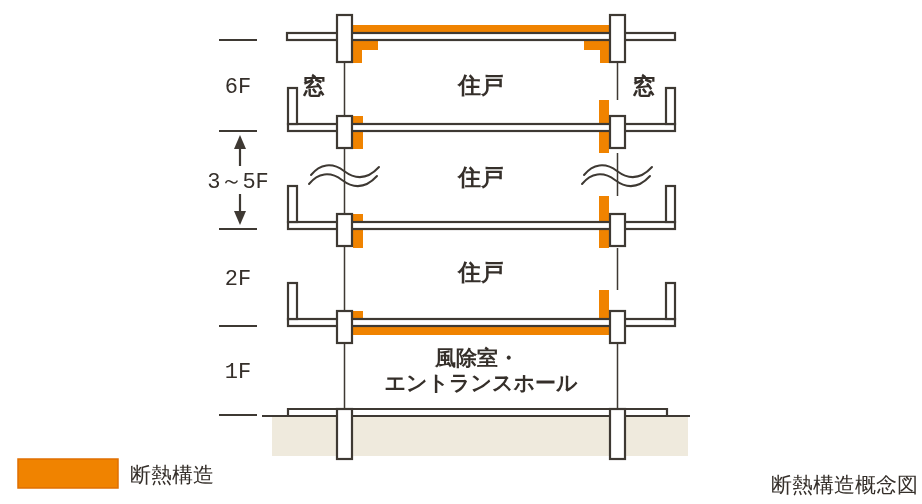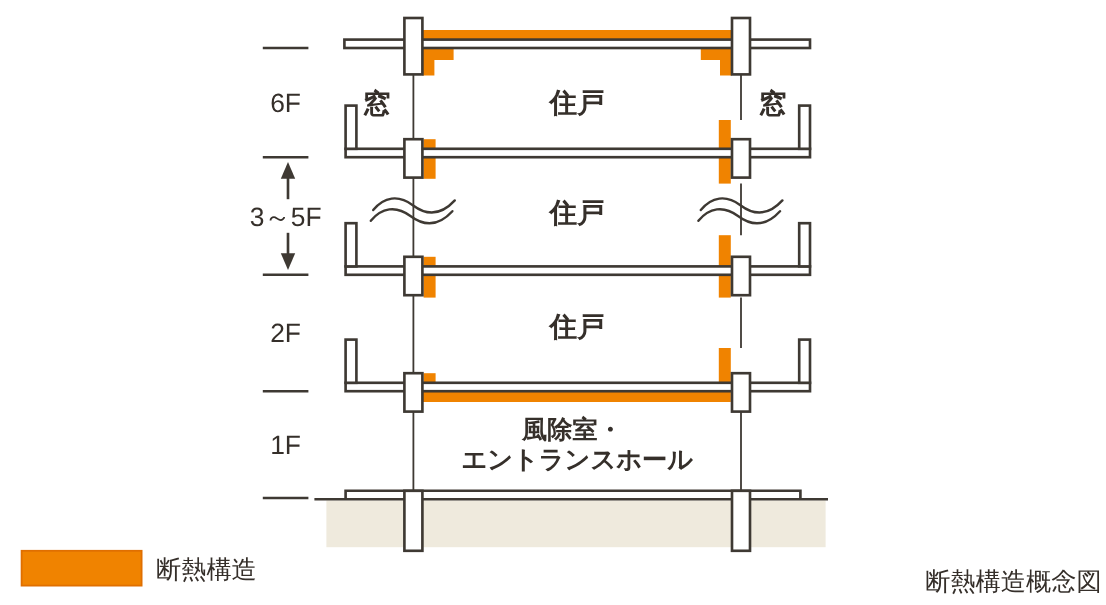--- a/index.html
+++ b/index.html
@@ -1,17 +1,17 @@
 <!DOCTYPE html>
 <html><head>
 <meta charset="utf-8">
 <style>
   html,body{margin:0;padding:0;background:#ffffff;}
   .stage{position:relative;width:922px;height:504px;background:#ffffff;overflow:hidden;
-         font-family:Liberation Sans, sans-serif;}
+         font-family:Liberation Mono, monospace;}
   svg{display:block}
   .ln{stroke:#3e3933;stroke-width:2.2;fill:none;}
   .thin{stroke:#3e3933;stroke-width:1.5;fill:none;}
   .band{fill:#ffffff;stroke:#3e3933;stroke-width:2.2;}
   .stub{fill:#ffffff;stroke:#3e3933;stroke-width:2.2;}
   .rail{fill:#ffffff;stroke:#3e3933;stroke-width:2.2;}
   .orange{fill:#f08300;stroke:none;}
   .ground{fill:#efeadd;stroke:none;}
   .arrowhead{fill:#3e3933;stroke:none;}
   .wave{stroke:#3e3933;stroke-width:2;fill:none;stroke-linecap:round;}

